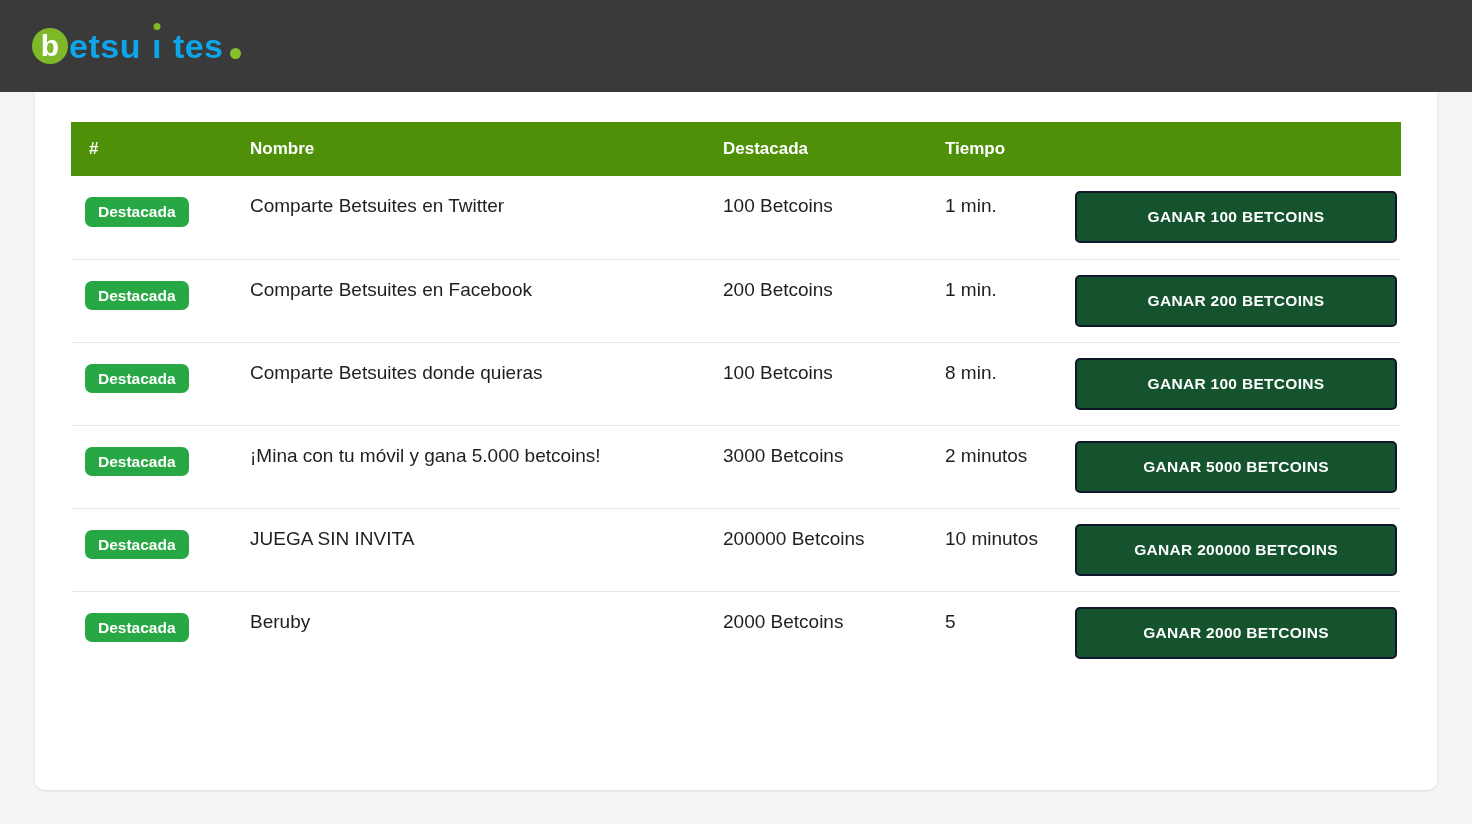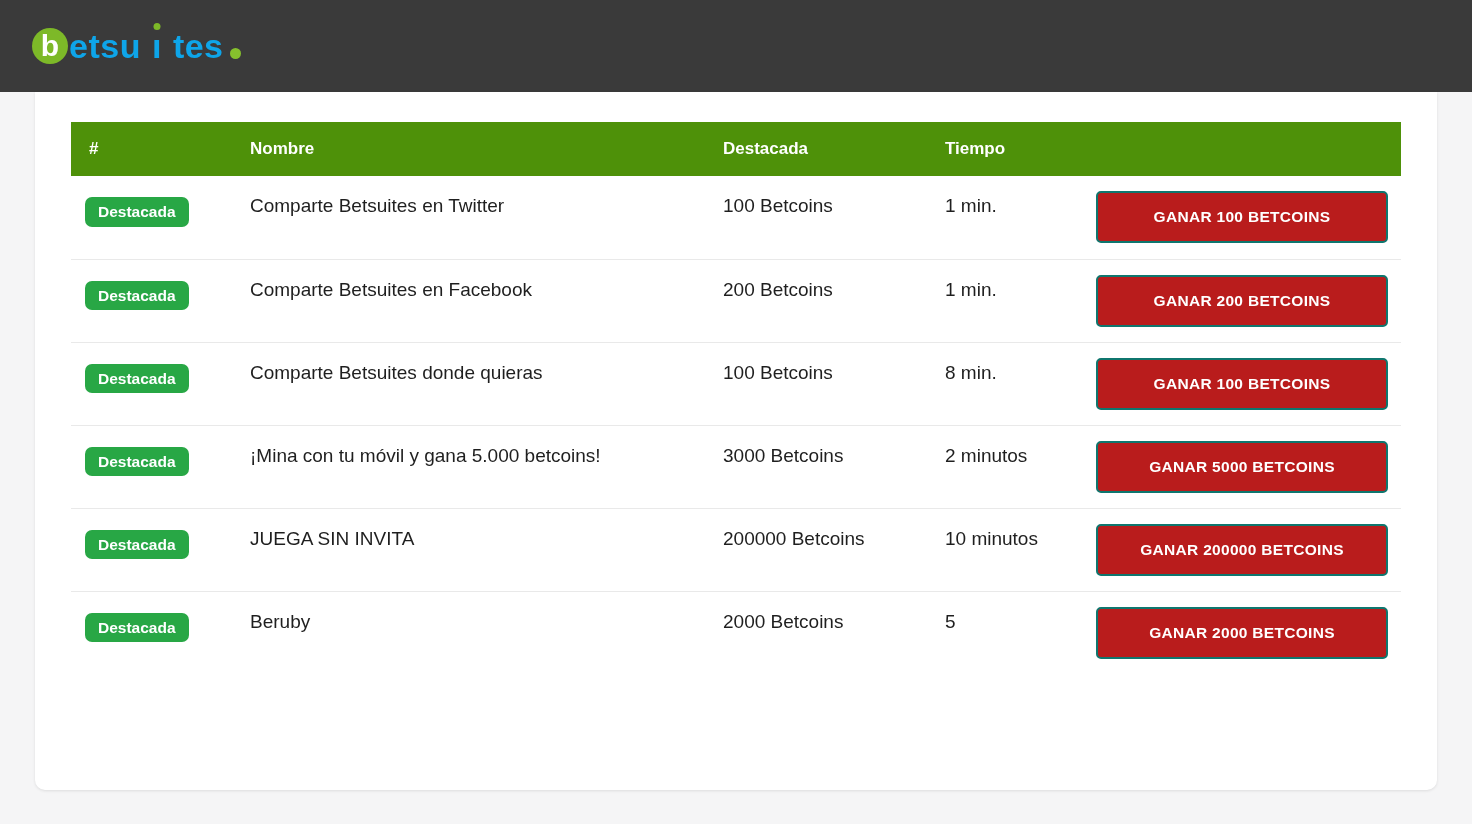--- a/index.html
+++ b/index.html
@@ -102,24 +102,24 @@
     color: #ffffff;
     font-weight: bold;
     font-size: 15.5px;
     padding: 7px 13px;
     border-radius: 7px;
     margin-top: 2px;
     line-height: 1;
   }
 
   .btn-ganar {
-    width: 292px;
+    width: 322px;
     height: 52px;
-    background: #b91c1c;
-    border: 2px solid #0f766e;
+    background: #14532d;
+    border: 2px solid #0f172a;
     border-radius: 5px;
     color: #ffffff;
     font-family: "Liberation Sans", sans-serif;
     font-weight: bold;
     font-size: 15.5px;
     letter-spacing: 0.3px;
     cursor: pointer;
   }
 </style>
 </head>

